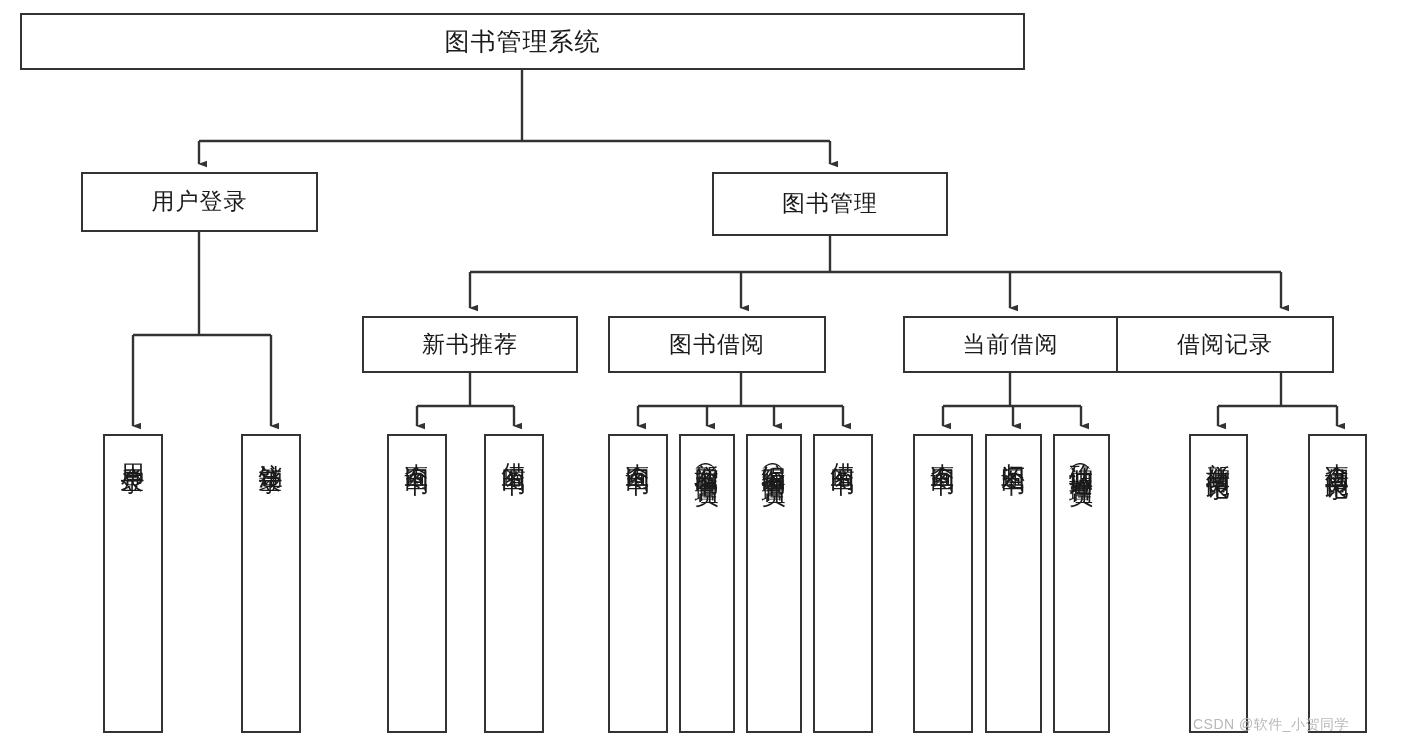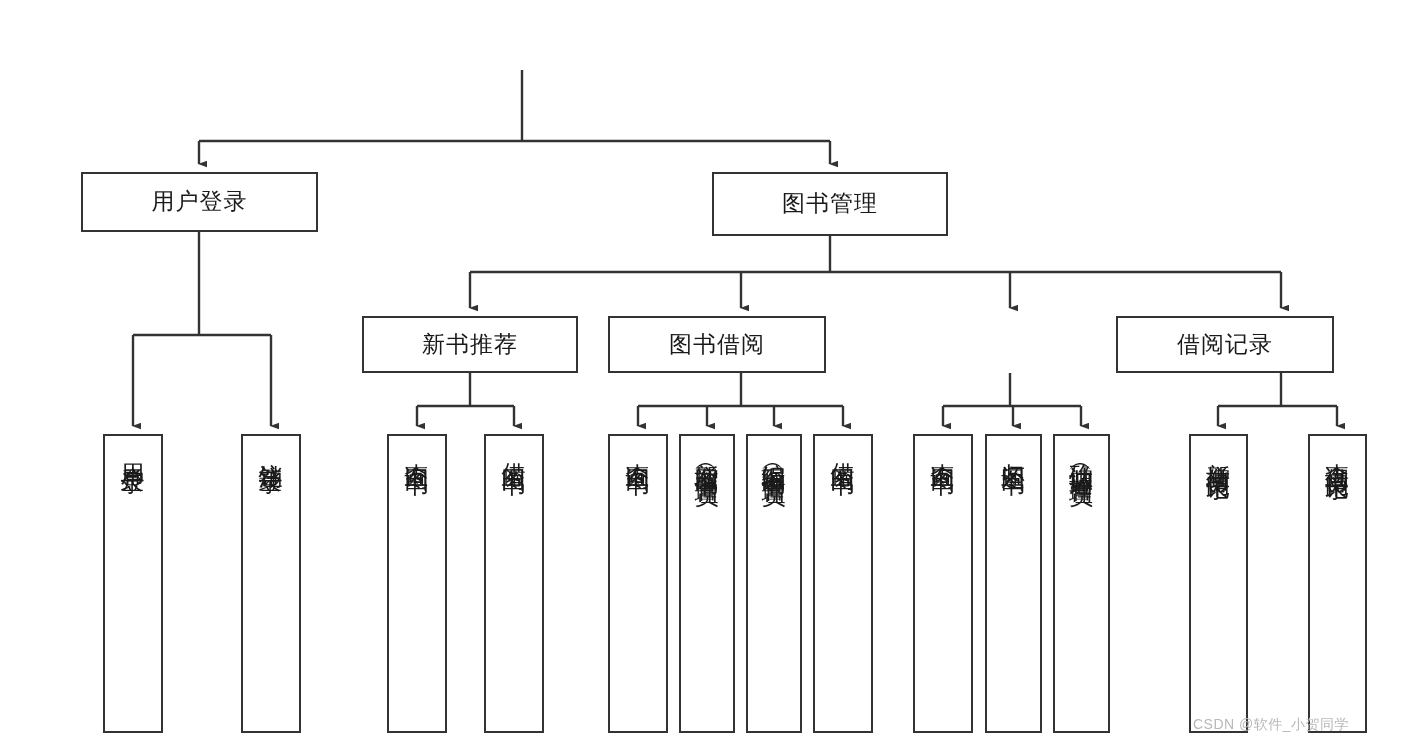--- a/index.html
+++ b/index.html
@@ -133,34 +133,40 @@
     </g>
 
     <g stroke="#333333" stroke-width="2.4" fill="none">
       <path d="M1281,373 L1281,406"></path>
       <path d="M1218,406 L1337,406"></path>
       <path d="M1218,406 L1218,426" marker-end="url(#arrowhead)"></path>
       <path d="M1337,406 L1337,426" marker-end="url(#arrowhead)"></path>
     </g>
   </svg>
 
+  <div class="node level-root" style="left:20px; top:13px; width:1005px; height:57px;">
+    <span class="node-label">图书管理系统</span>
+  </div>
 
   <div class="node level-1" style="left:81px; top:172px; width:237px; height:60px;">
     <span class="node-label">用户登录</span>
   </div>
   <div class="node level-1" style="left:712px; top:172px; width:236px; height:64px;">
     <span class="node-label">图书管理</span>
   </div>
 
   <div class="node level-2" style="left:362px; top:316px; width:216px; height:57px;">
     <span class="node-label">新书推荐</span>
   </div>
   <div class="node level-2" style="left:608px; top:316px; width:218px; height:57px;">
     <span class="node-label">图书借阅</span>
   </div>
+  <div class="node level-2" style="left:903px; top:316px; width:215px; height:57px;">
+    <span class="node-label">当前借阅</span>
+  </div>
   <div class="node level-2" style="left:1116px; top:316px; width:218px; height:57px;">
     <span class="node-label">借阅记录</span>
   </div>
 
   <div class="node leaf" style="left:103px; top:434px; width:60px; height:299px;">
     <span class="node-label">用户登录</span>
   </div>
   <div class="node leaf" style="left:241px; top:434px; width:60px; height:299px;">
     <span class="node-label">注销登录</span>
   </div>

